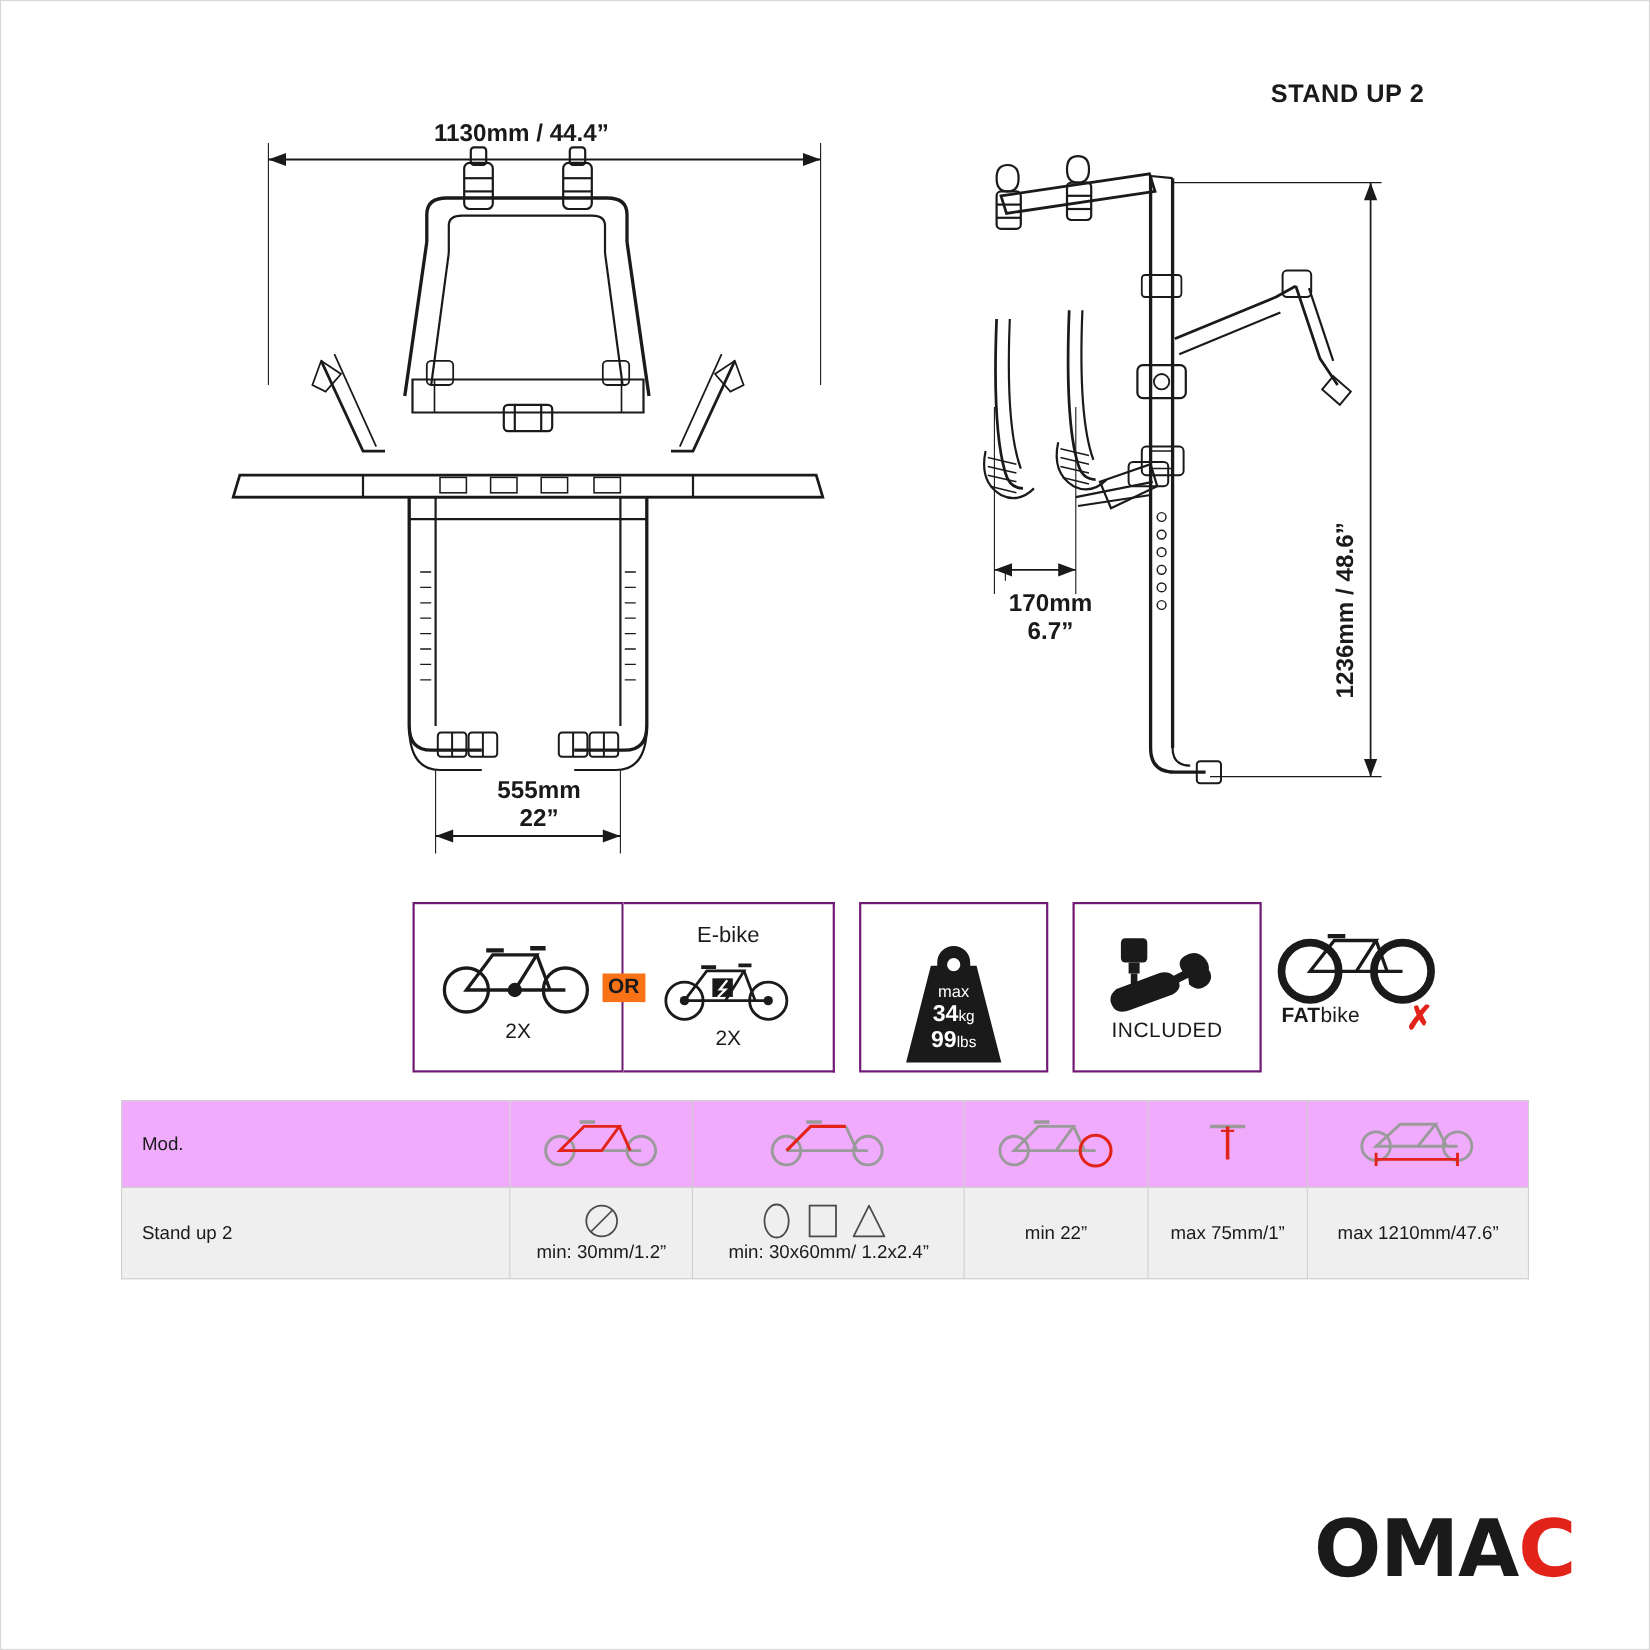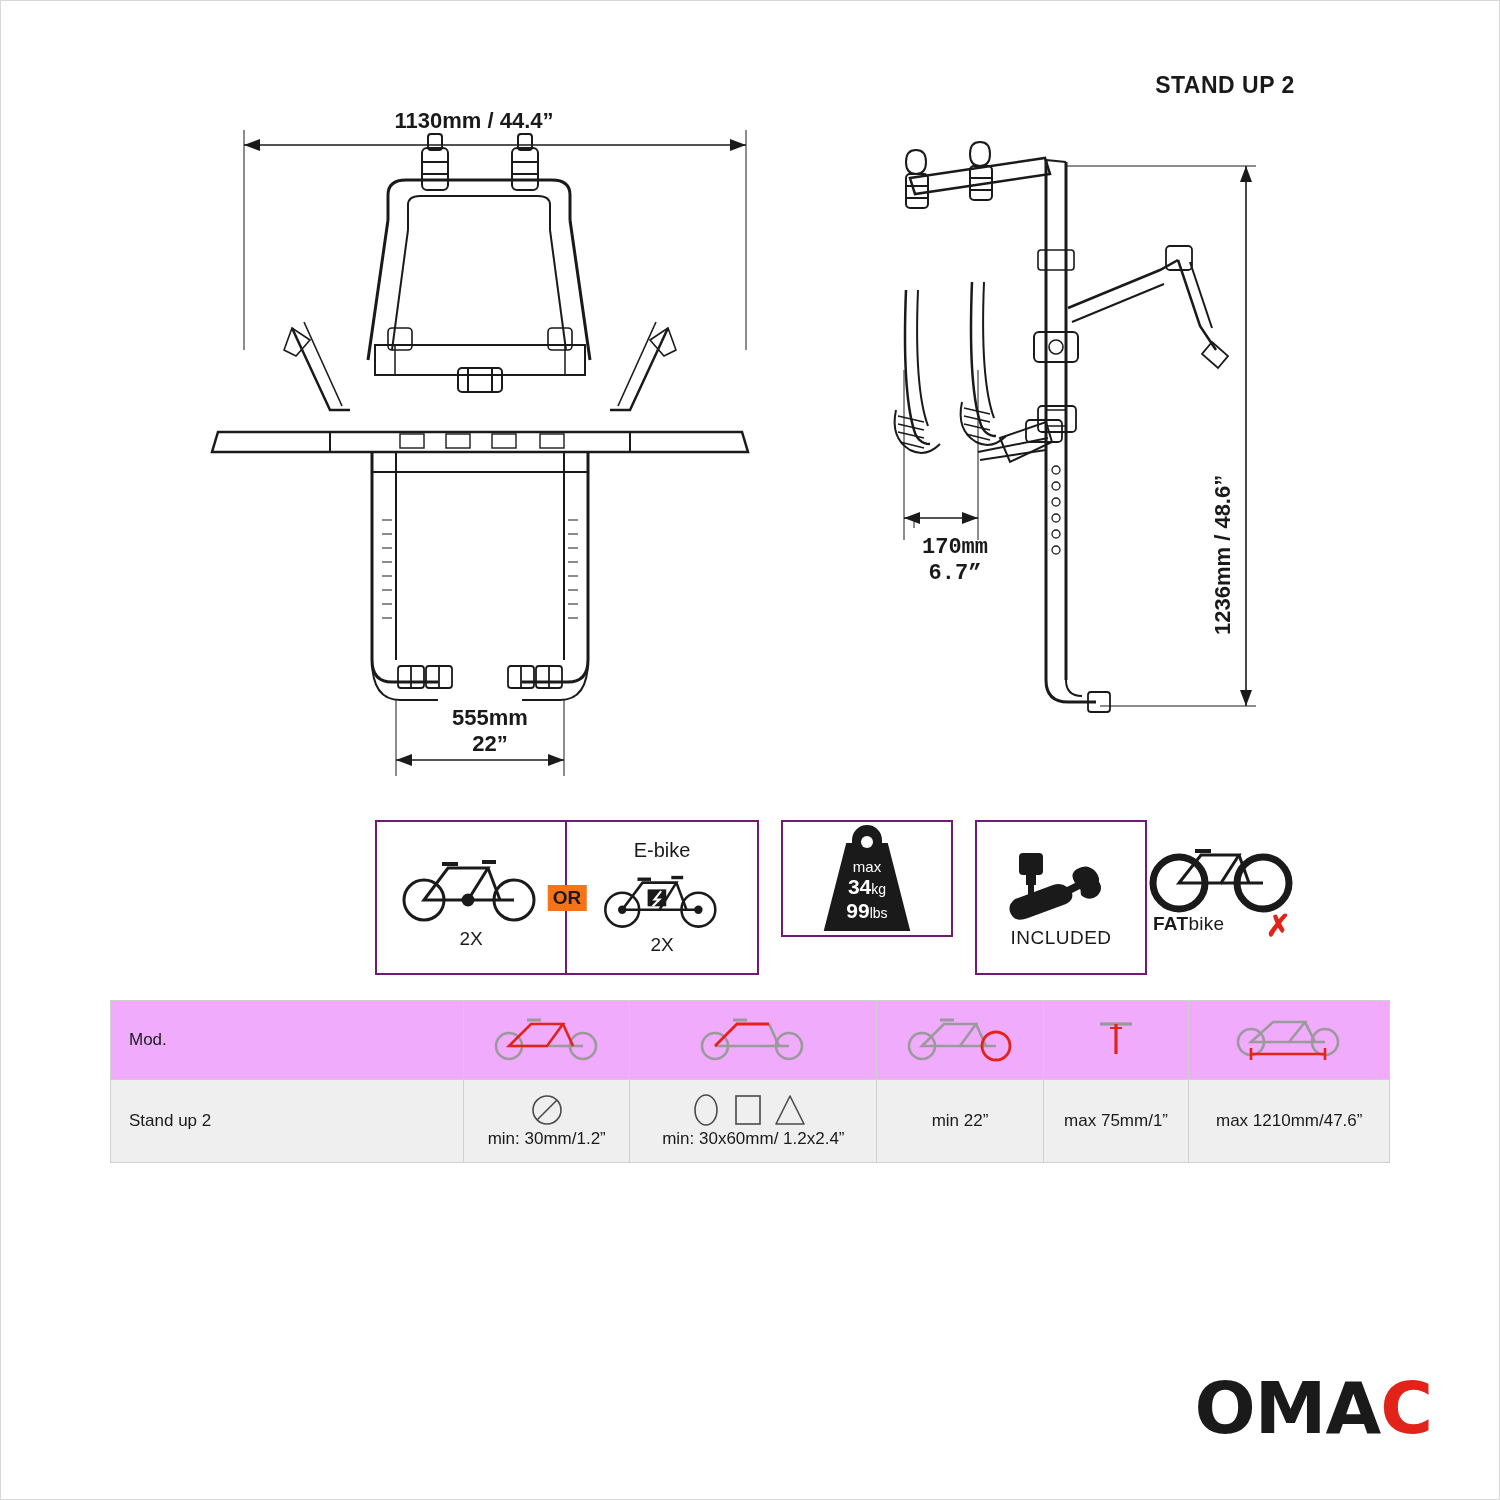--- a/index.html
+++ b/index.html
@@ -71,24 +71,24 @@
     box-sizing: border-box;
     display: flex;
     flex-direction: column;
     align-items: center;
     justify-content: center;
     position: relative;
     background: #fff;
   }
   .fbox.bike { width: 192px; height: 155px; }
   .fbox.ebike { width: 192px; height: 155px; border-left: none; }
-  .fbox.weight { width: 172px; height: 117px; margin-left: 22px; }
+  .fbox.weight { width: 172px; height: 155px; margin-left: 22px; justify-content: flex-end; }
   .fbox.tools { width: 172px; height: 155px; margin-left: 22px; }
   .fbox.fat {
-    width: 150px; height: 155px; margin-left: 0;
+    width: 150px; height: 155px; margin-left: 12px;
     border: none;
     text-decoration: underline;
   }
   .fbox-label {
     font-size: 19px;
     margin-top: 4px;
   }
   .fbox-top-label {
     font-size: 20px;
     margin-bottom: 2px;
@@ -361,21 +361,21 @@
     <polygon points="118,398 102,392 102,404" fill="#1a1a1a" stroke="none"></polygon>
 
     <line x1="386" y1="46" x2="386" y2="586" stroke-width="1.6"></line>
     <polygon points="386,46 380,62 392,62" fill="#1a1a1a" stroke="none"></polygon>
     <polygon points="386,586 380,570 392,570" fill="#1a1a1a" stroke="none"></polygon>
     <line x1="206" y1="46" x2="396" y2="46" stroke-width="1"></line>
     <line x1="240" y1="586" x2="396" y2="586" stroke-width="1"></line>
   </g>
 </svg>
 
-<div class="dim" style="left:855px; top:535px; width:200px;font-family:Liberation Mono, monospace;">170mm
+<div class="dim" style="left:855px; top:535px; width:200px;">170mm
 6.7”</div>
 <div class="dim vertical" style="left:1210px; top:430px; height:250px;">1236mm / 48.6”</div>
 
 <div class="feature-row">
 
   <div class="fbox bike">
     <svg width="150" height="78" viewBox="0 0 150 78">
       <g stroke="#1a1a1a" fill="none" stroke-width="3">
         <circle cx="28" cy="54" r="20"></circle>
         <circle cx="118" cy="54" r="20"></circle>

